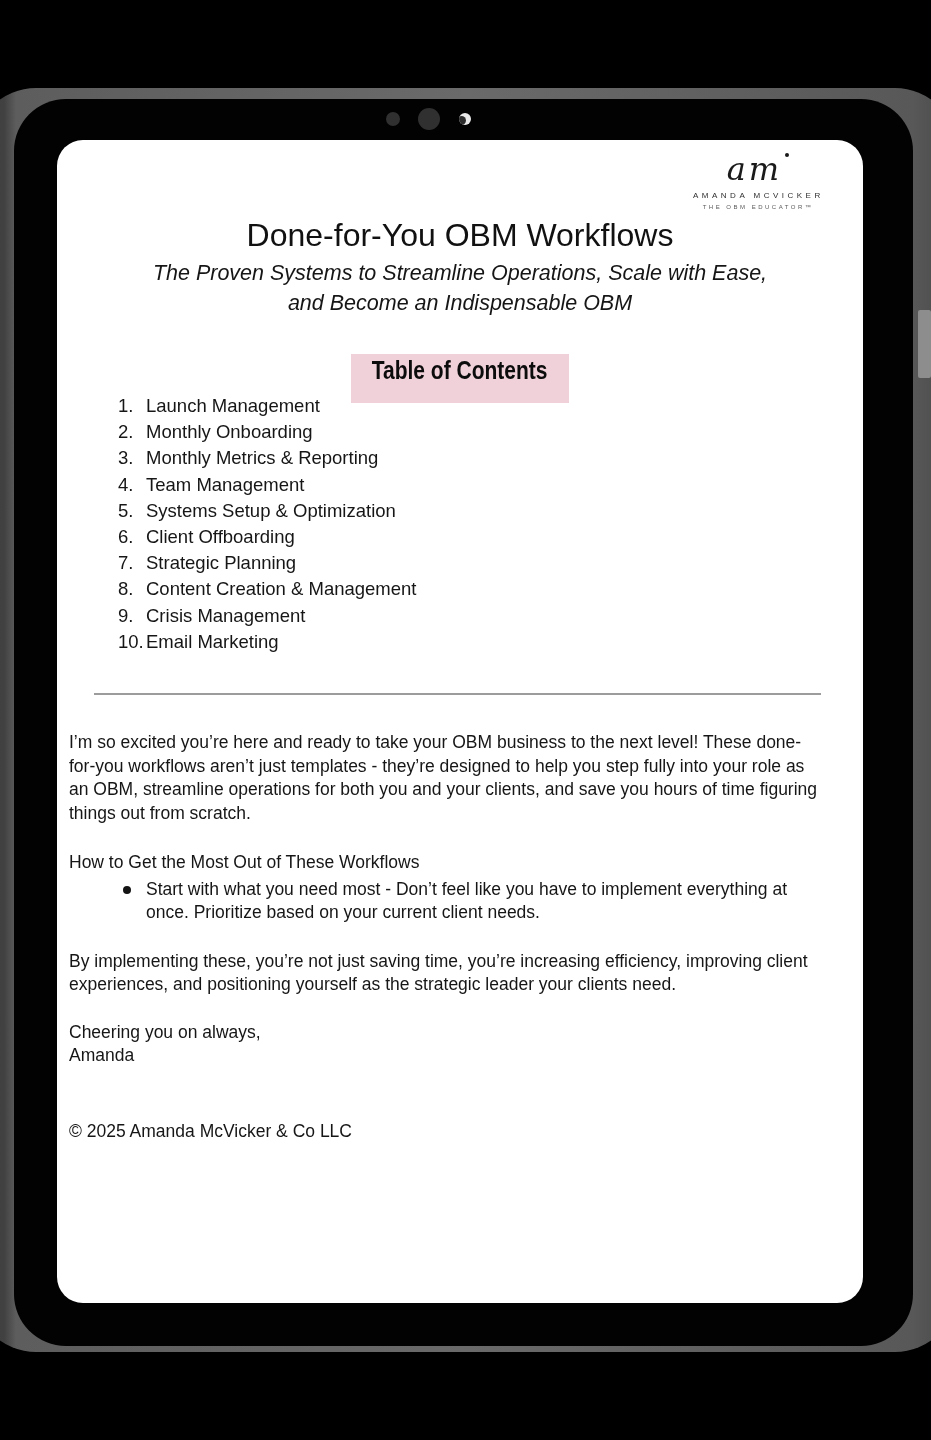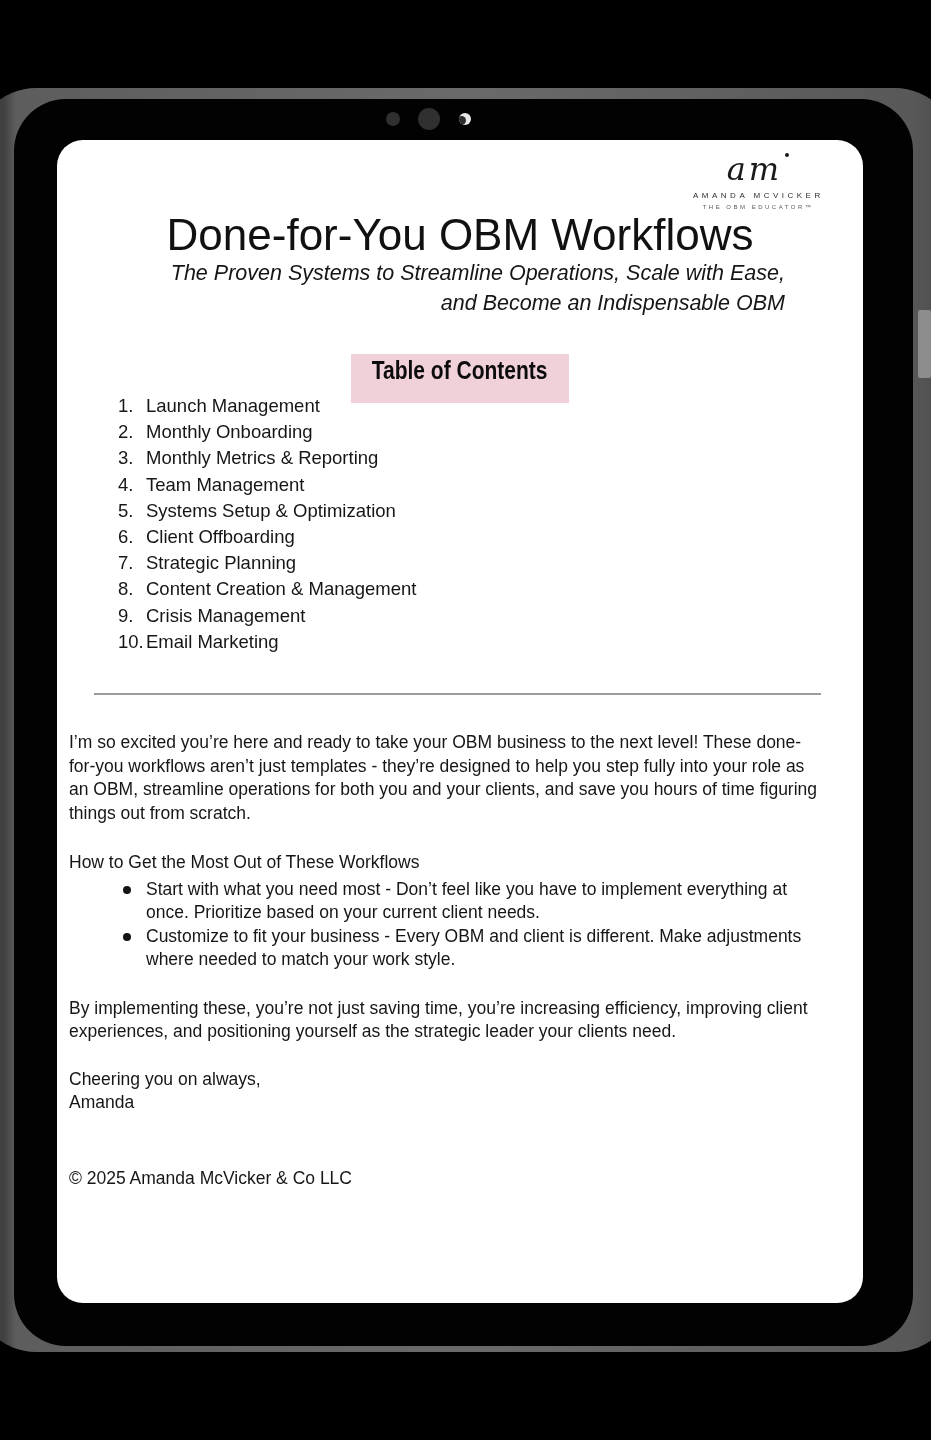--- a/index.html
+++ b/index.html
@@ -79,33 +79,33 @@
     content: ""; display: inline-block;
     width: 4px; height: 4px; border-radius: 50%;
     background: #1a1a1a; vertical-align: top;
     margin: 1px 0 0 3px;
   }
   .logo-name  { font-size: 8px;  letter-spacing: 3.5px; color: #2e2e2e; margin-top: 5px; white-space: nowrap; }
   .logo-tagline { font-size: 6px; letter-spacing: 2.5px; color: #5a5a5a; margin-top: 4px; white-space: nowrap; }
 
   .doc-title {
     margin: 73px 30px 0;
-    font-size: 44px;
+    font-size: 32px;
     font-weight: 400;
     line-height: 44px;
     text-align: center;
     color: #111;
   }
   .doc-subtitle {
     margin: 2px auto 0;
     width: 650px;
     font-size: 21.5px;
     font-style: italic;
     line-height: 29.5px;
-    text-align: right;
+    text-align: center;
     color: #161616;
   }
 
   .toc-wrap { text-align: center; margin-top: 36px; height: 33px; }
   .toc-highlight {
     display: inline-block;
     height: 49px; line-height: 33px;
     padding: 0 4px;
     min-width: 196px;
   }
@@ -229,21 +229,20 @@
     </ol>
 
     <hr class="divider">
 
     <p class="body-text intro">I’m so excited you’re here and ready to take your OBM business to the next level! These done-for-you workflows aren’t just templates - they’re designed to help you step fully into your role as an OBM, streamline operations for both you and your clients, and save you hours of time figuring things out from scratch.</p>
 
     <p class="body-text howto-head">How to Get the Most Out of These Workflows</p>
 
     <ul class="howto-list">
       <li>Start with what you need most - Don’t feel like you have to implement everything at once. Prioritize based on your current client needs.</li>
-      <li>Customize to fit your business - Every OBM and client is different. Make adjustments where needed to match your work style.</li>
     </ul>
 
     <p class="body-text outro">By implementing these, you’re not just saving time, you’re increasing efficiency, improving client experiences, and positioning yourself as the strategic leader your clients need.</p>
 
 
     <p class="body-text signoff">
       <span class="line">Cheering you on always,</span>
       <span class="line">Amanda</span>
     </p>
 

